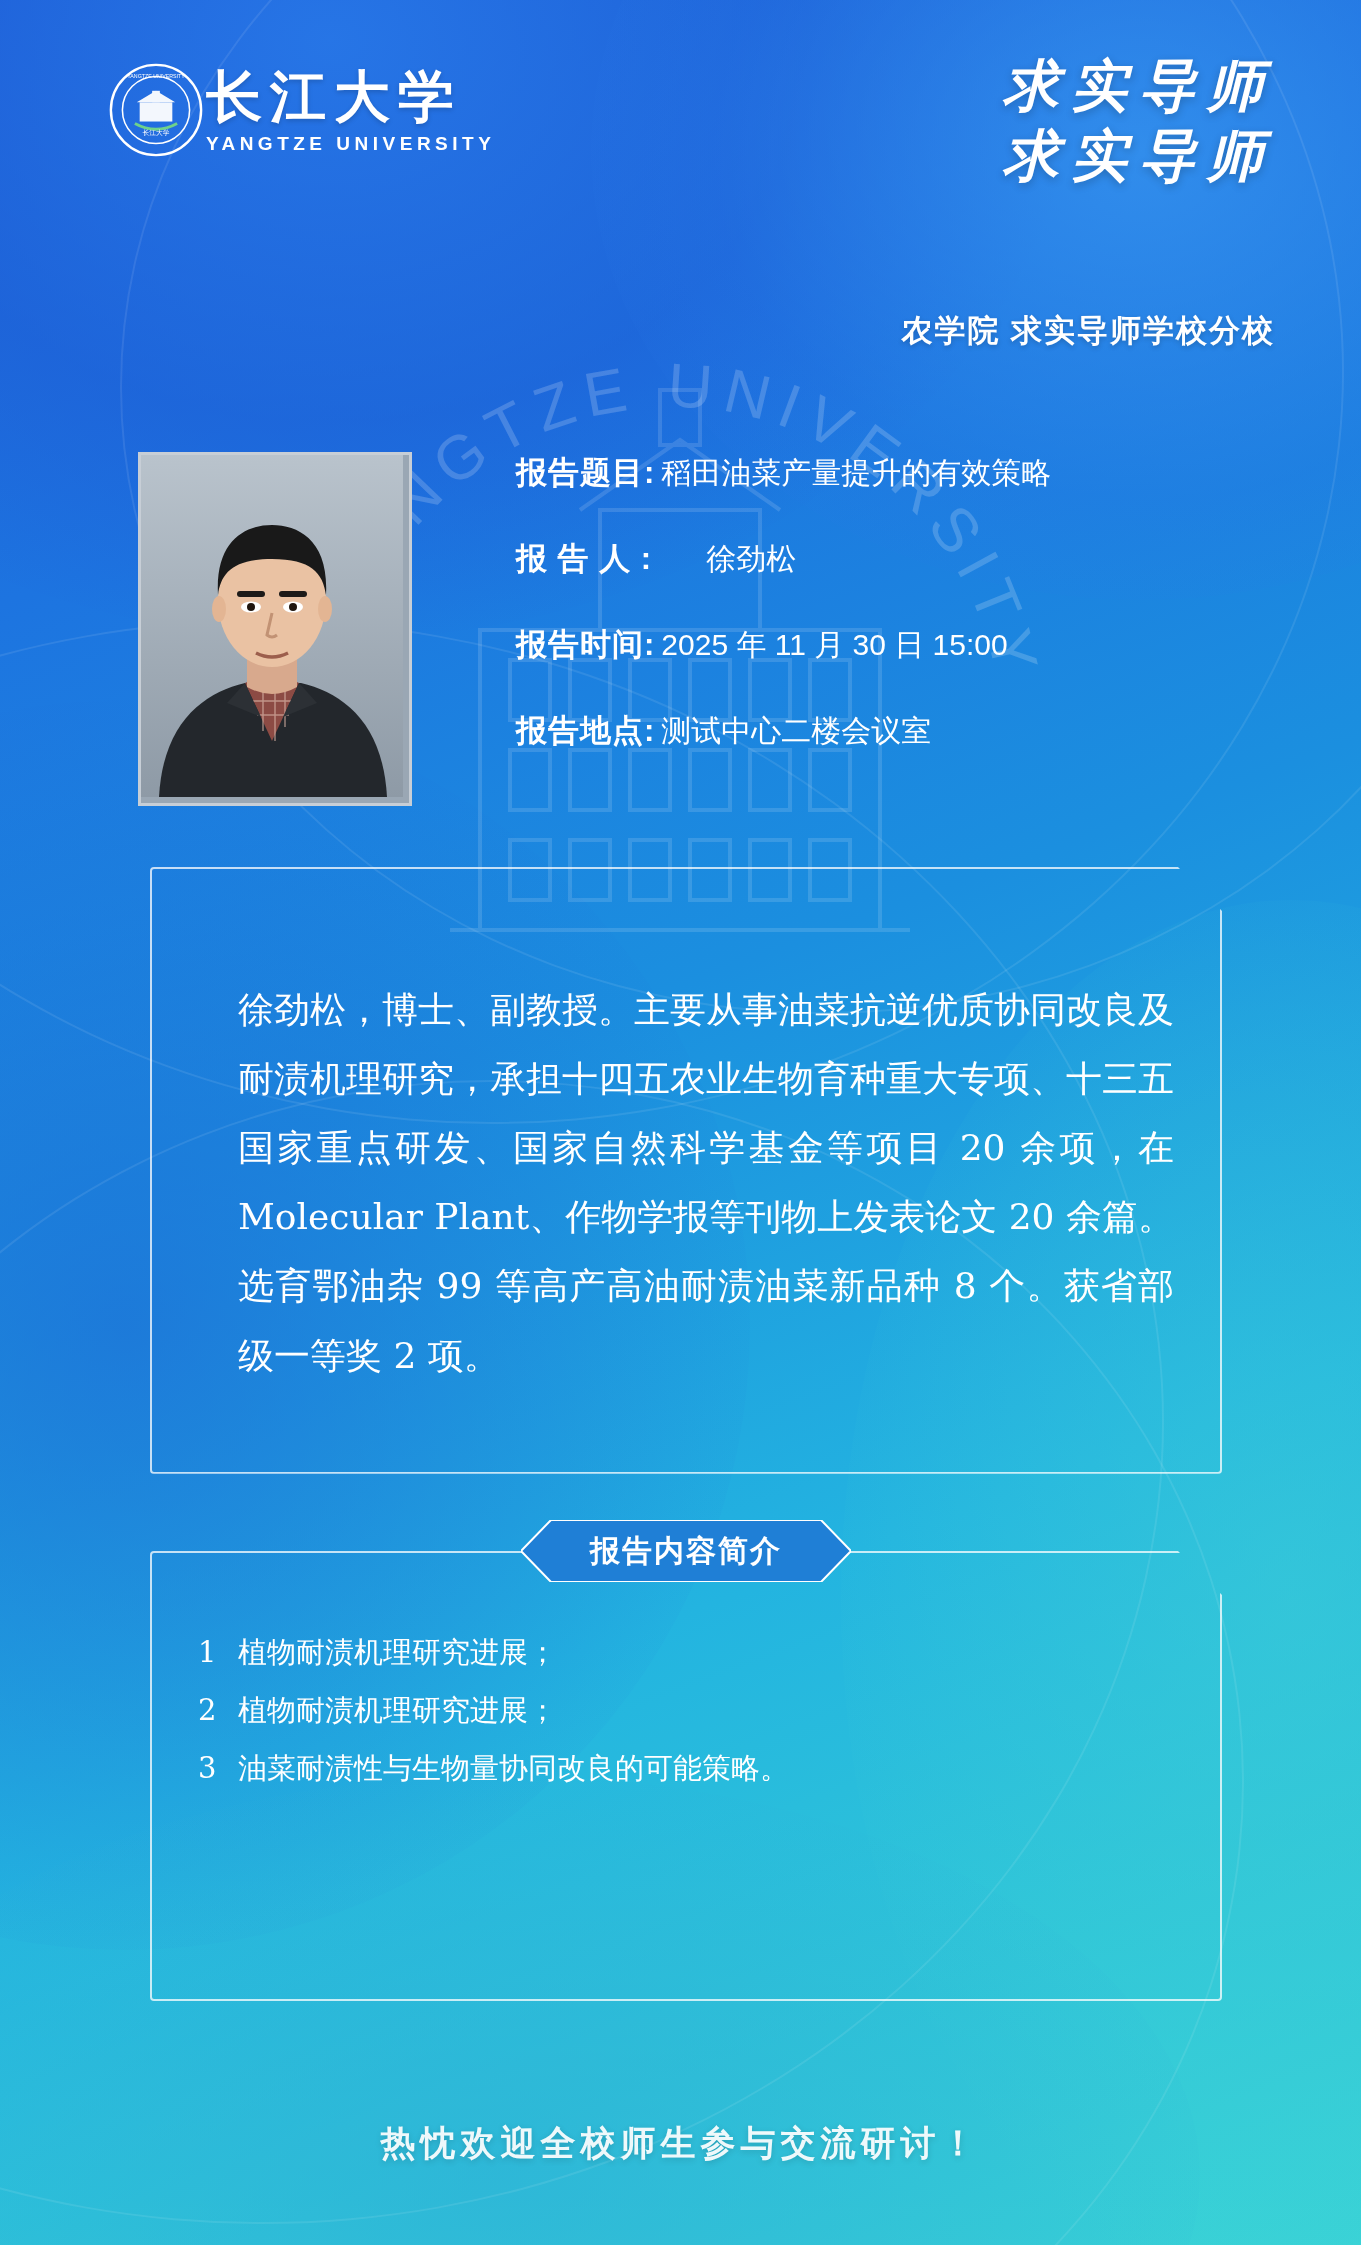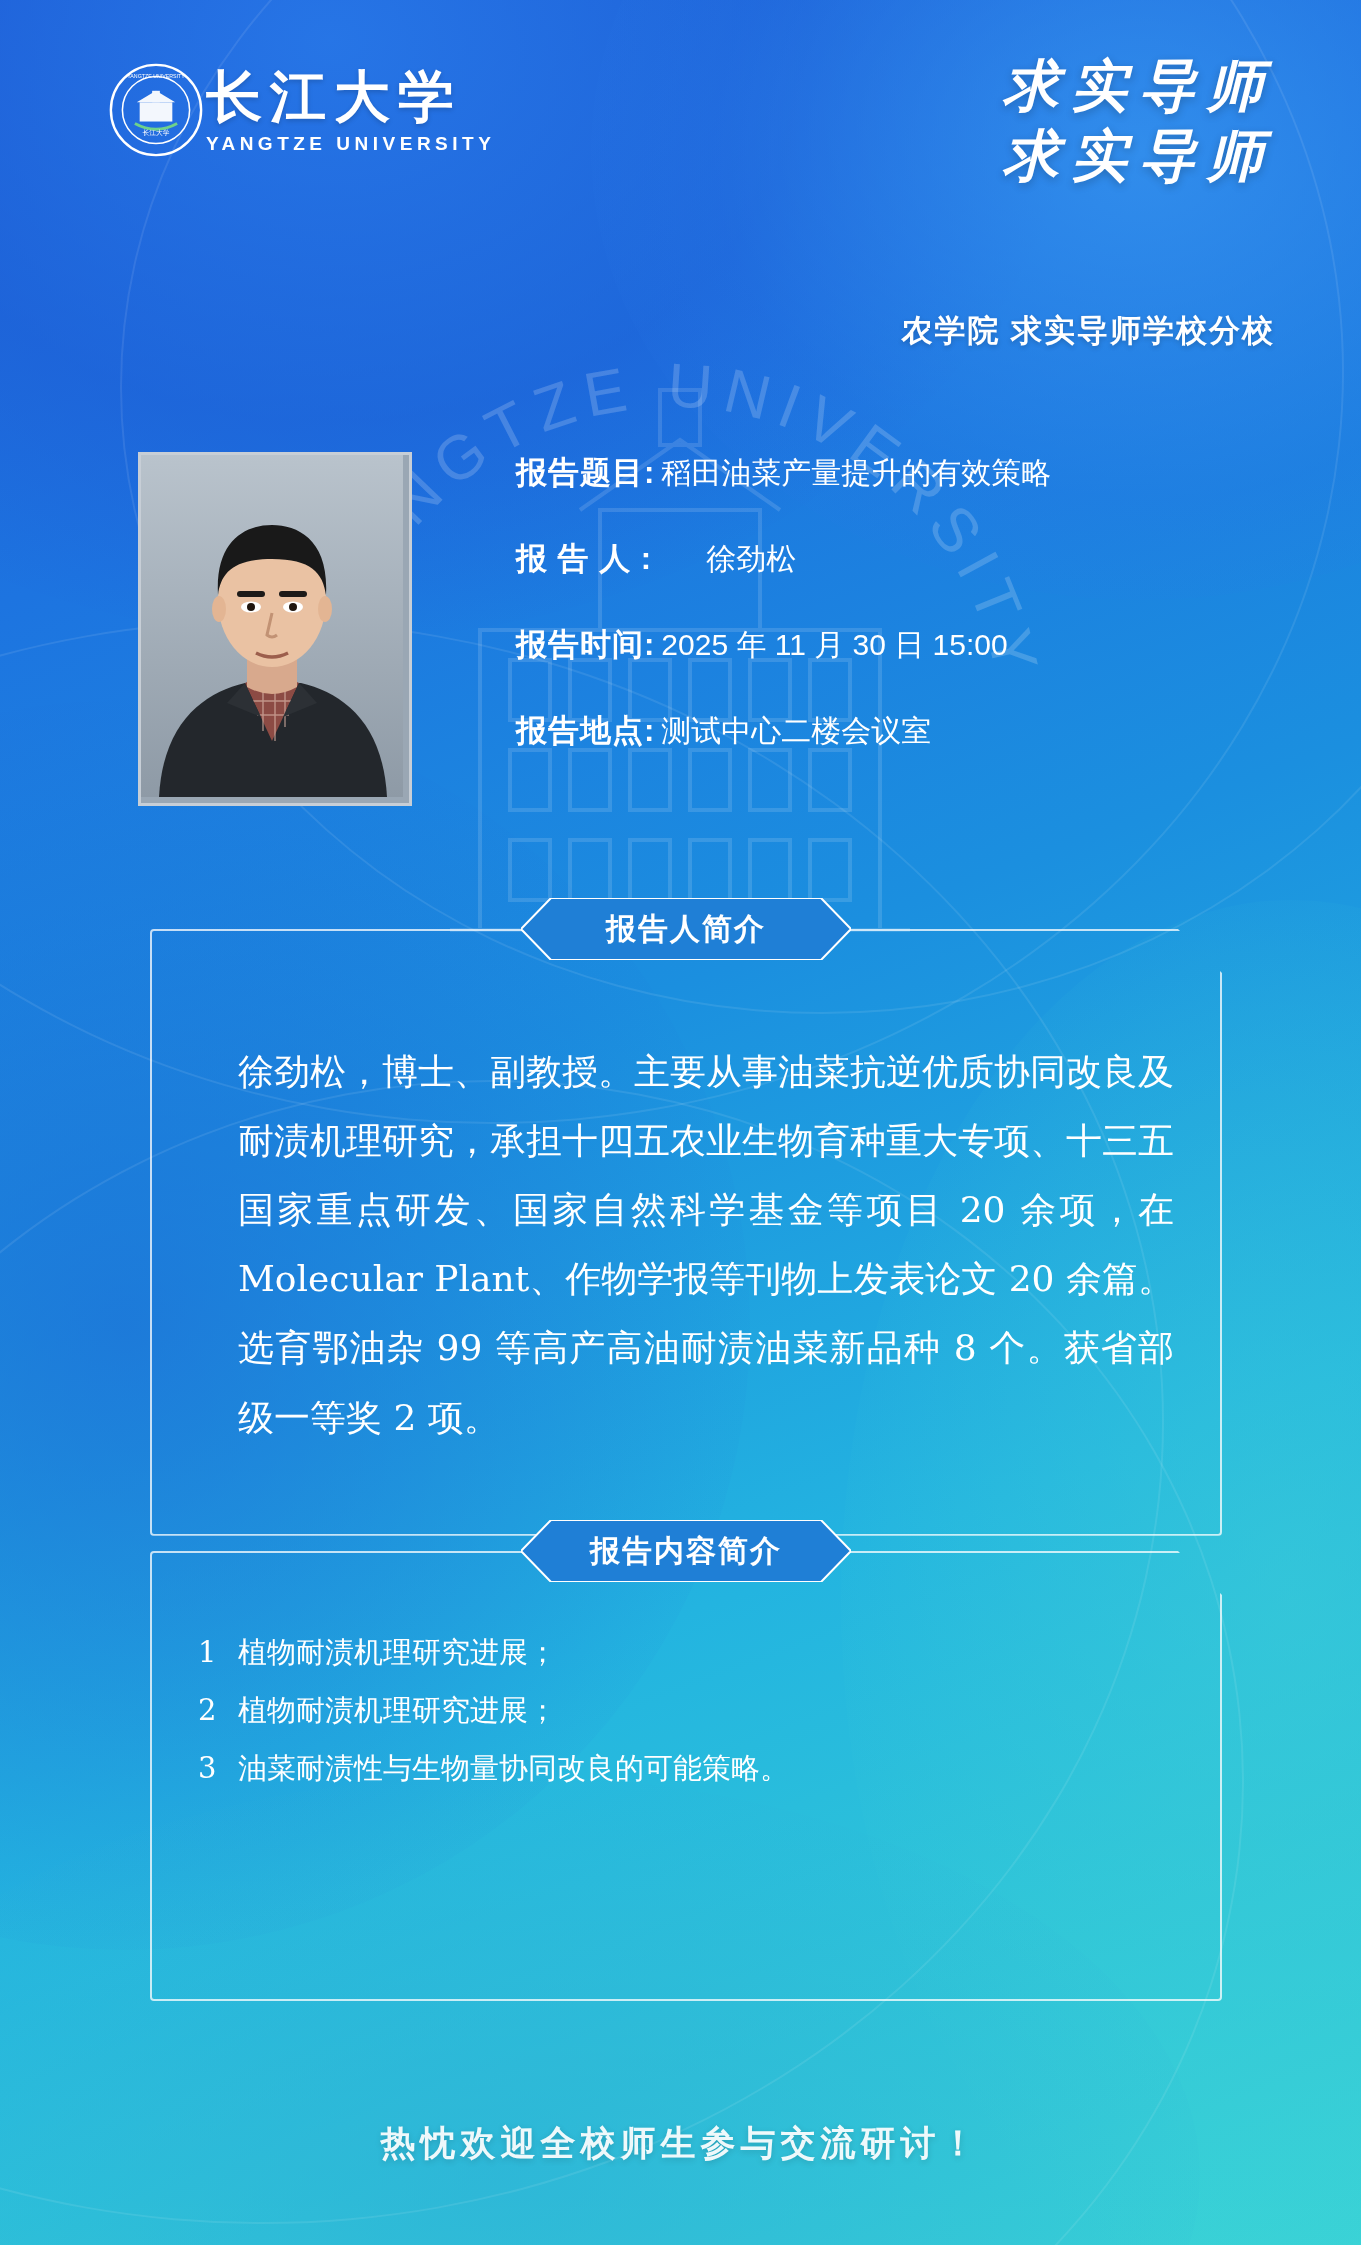--- a/index.html
+++ b/index.html
@@ -414,26 +414,20 @@
       <span class="info-label">报告时间:</span>
       <span class="info-value">2025 年 11 月 30 日 15:00</span>
     </div>
     <div class="info-row">
       <span class="info-label">报告地点:</span>
       <span class="info-value">测试中心二楼会议室</span>
     </div>
   </div>
 
   <div class="section" style="top: 898px;">
-    <div class="banner">
-      <svg viewBox="0 0 330 62" width="330" height="62">
-        <polygon points="30,0 300,0 330,31 300,62 30,62 0,31" fill="#1f7fd6" stroke="#ffffff" stroke-width="2"></polygon>
-      </svg>
-      <span>报告人简介</span>
-    </div>
     <div class="panel notch">
       <p class="bio-text">徐劲松，博士、副教授。主要从事油菜抗逆优质协同改良及耐渍机理研究，承担十四五农业生物育种重大专项、十三五国家重点研发、国家自然科学基金等项目 20 余项，在 Molecular Plant、作物学报等刊物上发表论文 20 余篇。选育鄂油杂 99 等高产高油耐渍油菜新品种 8 个。获省部级一等奖 2 项。</p>
     </div>
   </div>
 
   <div class="section" style="top: 1520px;">
     <div class="banner">
       <svg viewBox="0 0 330 62" width="330" height="62">
         <polygon points="30,0 300,0 330,31 300,62 30,62 0,31" fill="#1f7fd6" stroke="#ffffff" stroke-width="2"></polygon>
       </svg>

